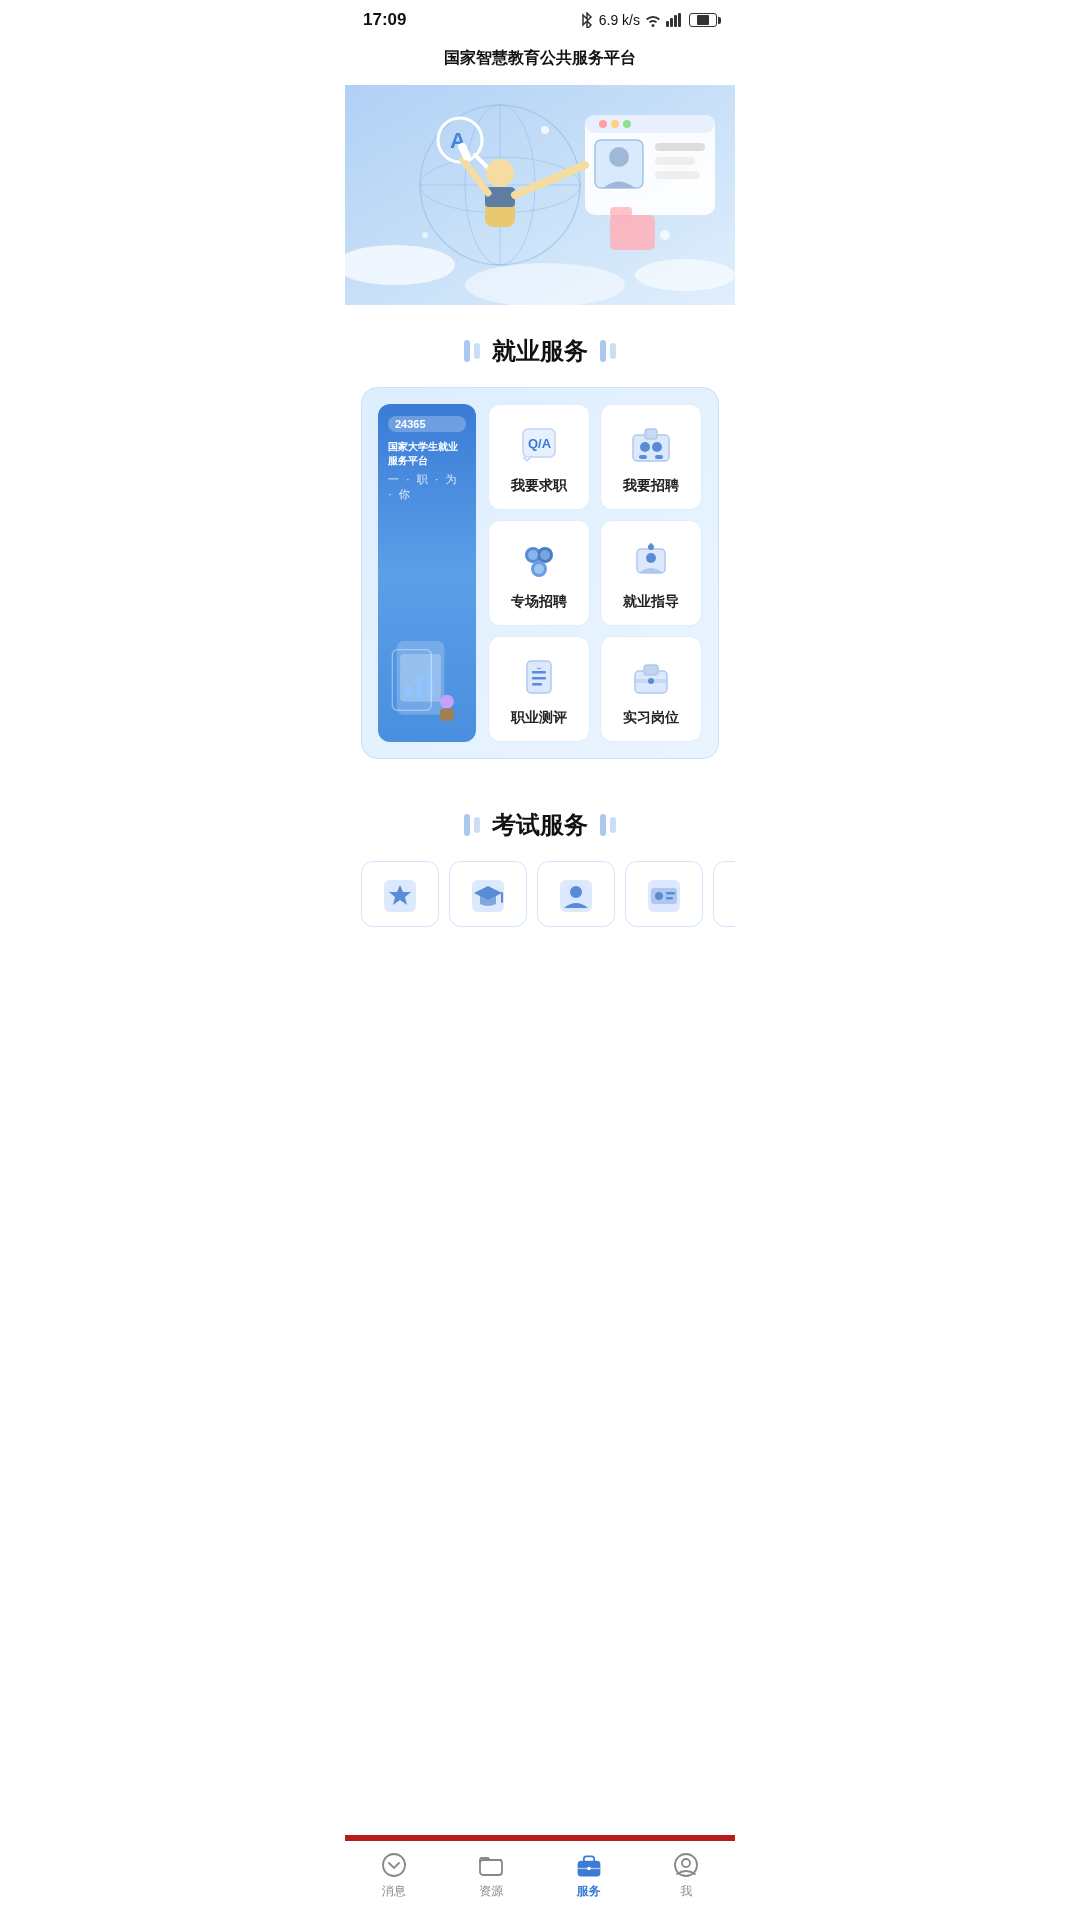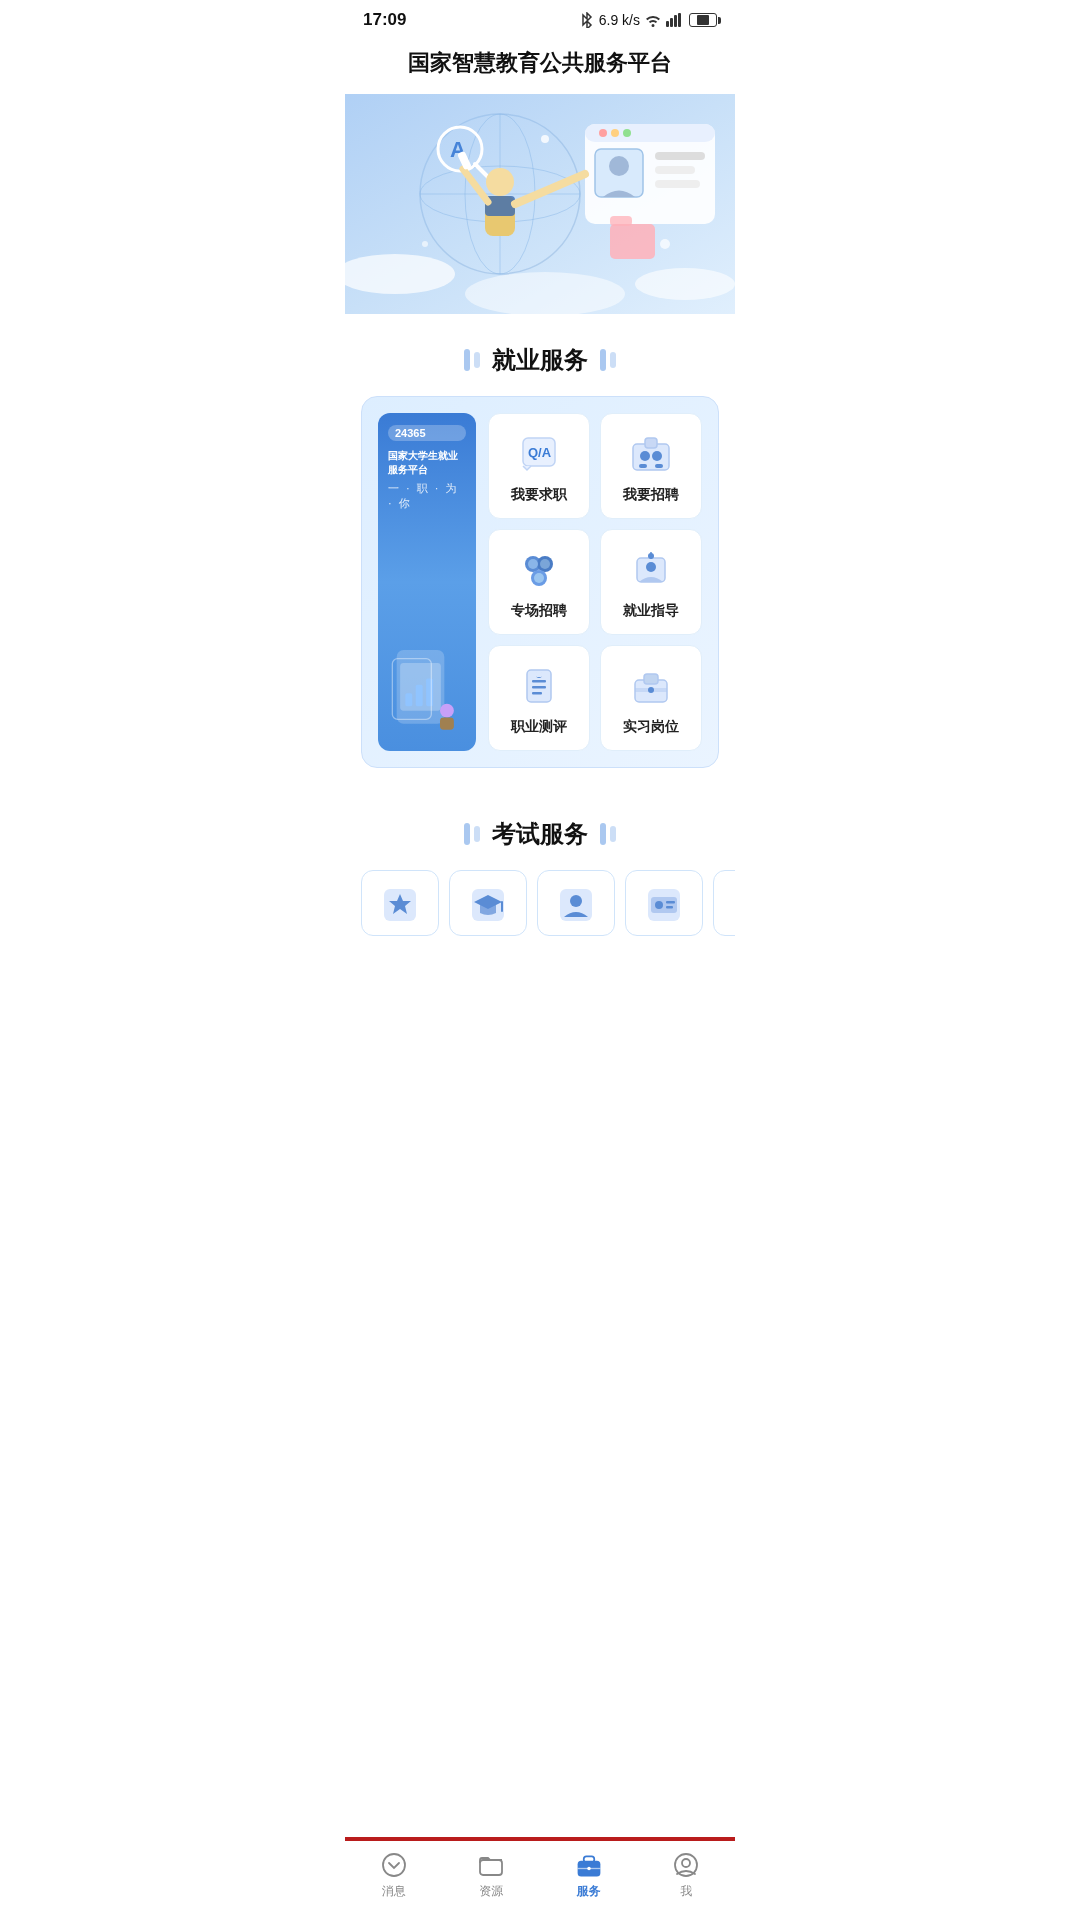--- a/index.html
+++ b/index.html
@@ -57,21 +57,21 @@
     .battery-fill {
       width: 50%;
       height: 100%;
       background: #333;
       border-radius: 1px;
     }
 
     
     .page-title {
       text-align: center;
-      font-size: 22px;
+      font-size: 16px;
       font-weight: 700;
       color: #111;
       padding: 12px 20px 16px;
     }
 
     
     .banner {
       width: 100%;
       height: 220px;
       background: linear-gradient(135deg, #b8d4f8 0%, #c5ddfb 30%, #d8eafc 60%, #e8f3fe 100%);
@@ -237,21 +237,21 @@
     }
 
     
     .bottom-nav {
       position: fixed;
       bottom: 0;
       left: 50%;
       transform: translateX(-50%);
       width: 390px;
       background: #fff;
-      border-top: 4px solid #b91c1c;
+      border-top: 6px solid #b91c1c;
       display: flex;
       justify-content: space-around;
       align-items: center;
       padding: 10px 0 20px;
       z-index: 100;
     }
     .nav-item {
       display: flex;
       flex-direction: column;
       align-items: center;

